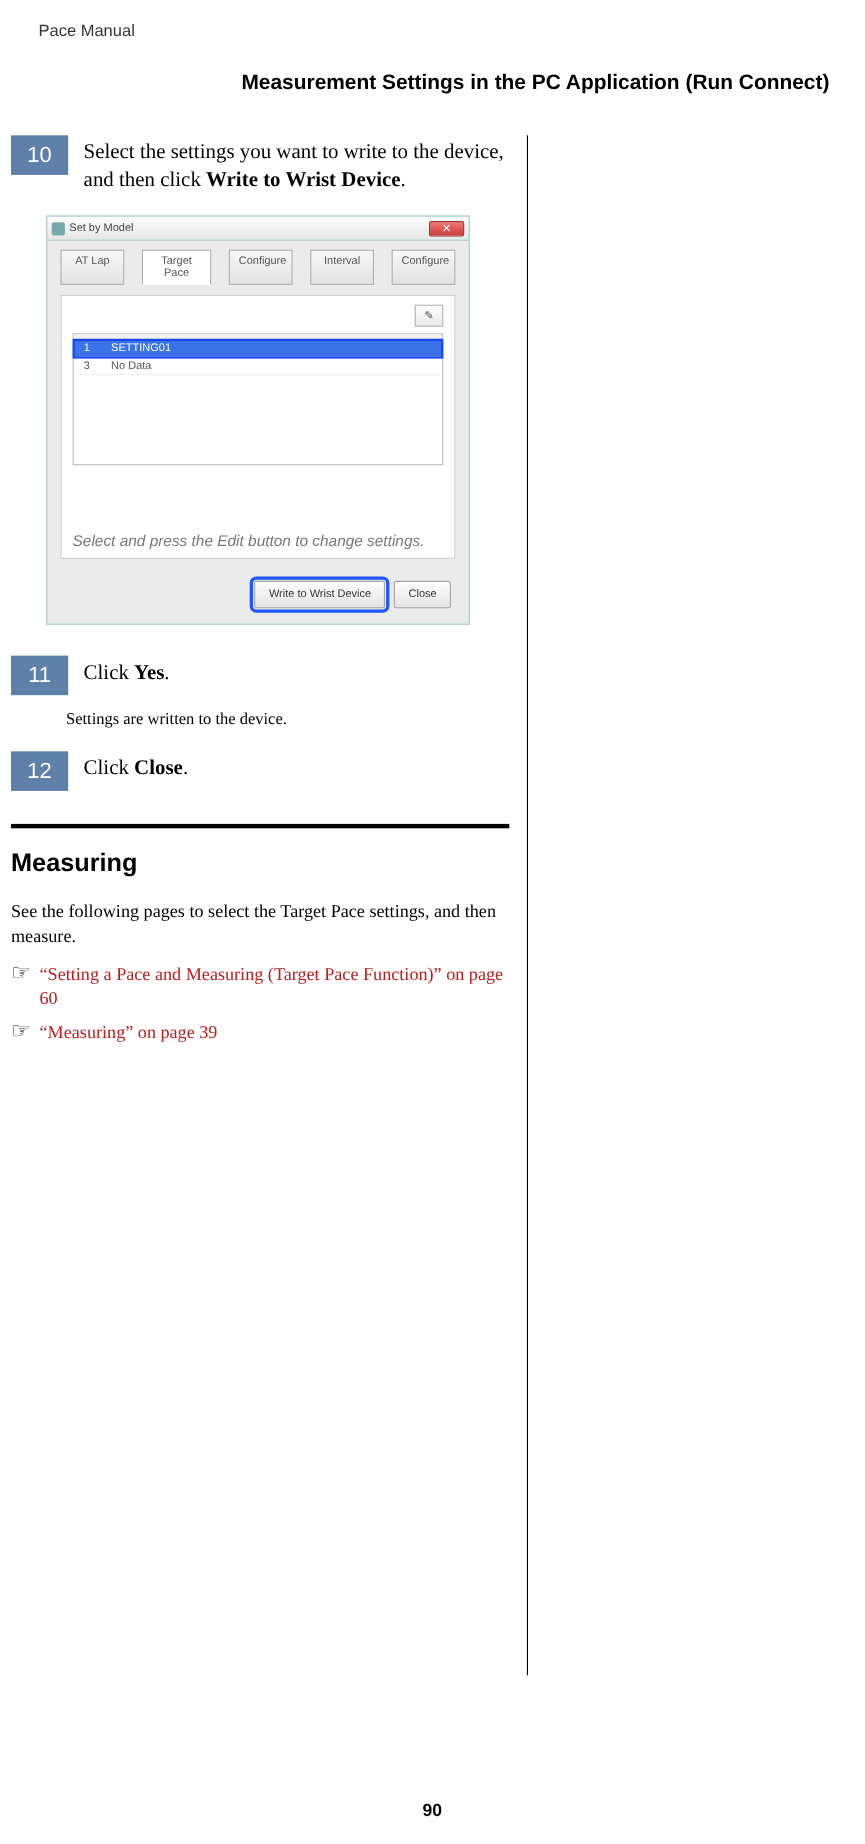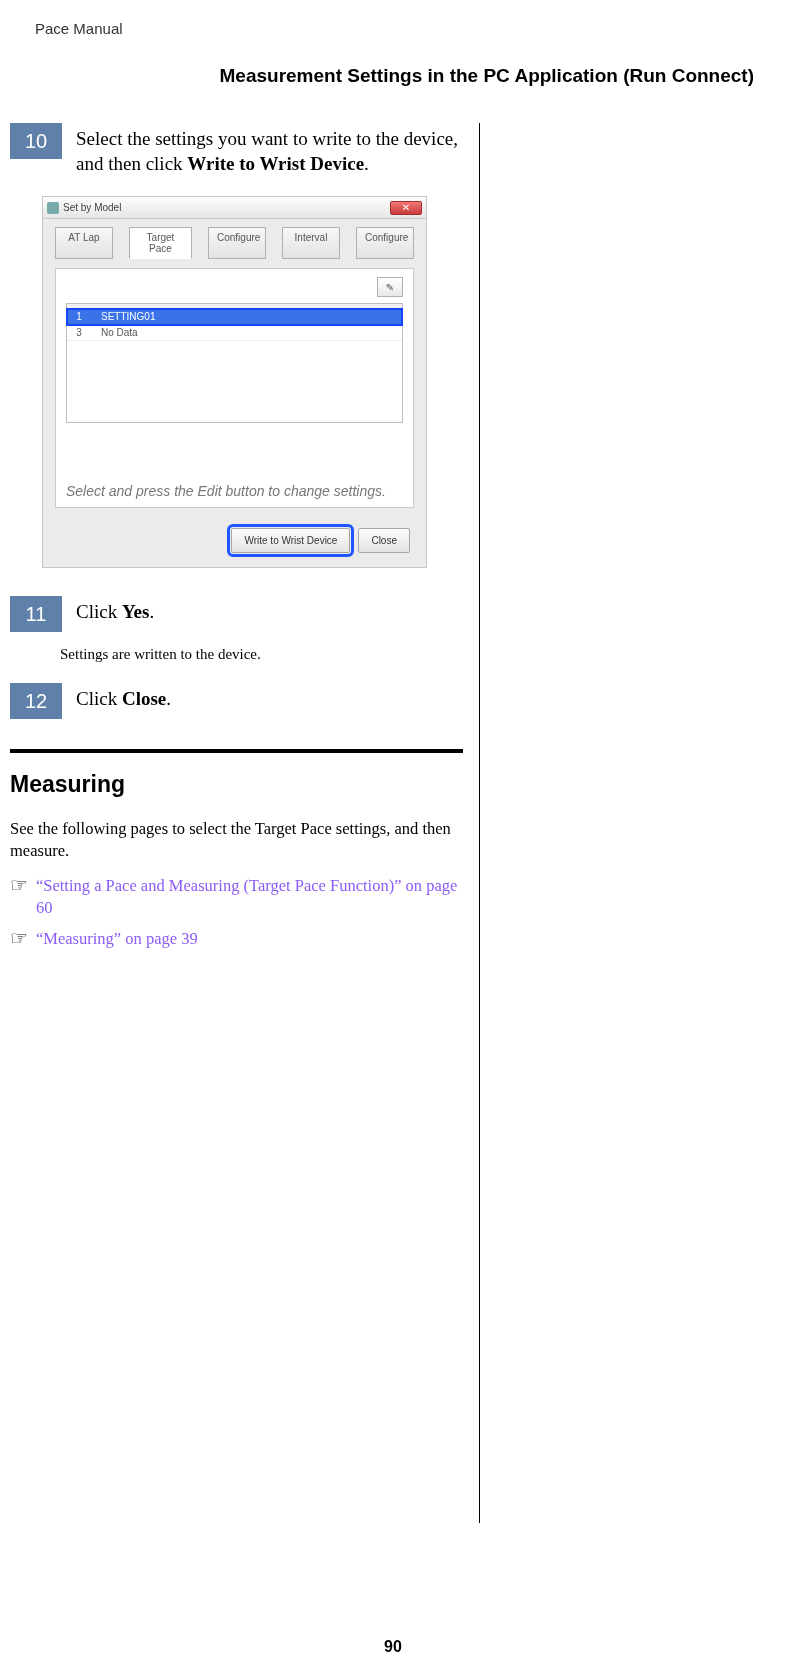--- a/index.html
+++ b/index.html
@@ -205,21 +205,21 @@
       margin-bottom: 10px;
     }
     .xref-icon {
       font-size: 20px;
       line-height: 1;
       color: #000;
       flex-shrink: 0;
       font-family: Arial, sans-serif;
     }
     .xref-link {
-      color: #8b5cf6;
+      color: #b91c1c;
       font-size: 16.5px;
       line-height: 1.3;
     }
     .page-num {
       position: absolute;
       bottom: 20px;
       left: 50%;
       transform: translateX(-50%);
       font-family: Arial, sans-serif;
       font-weight: bold;

